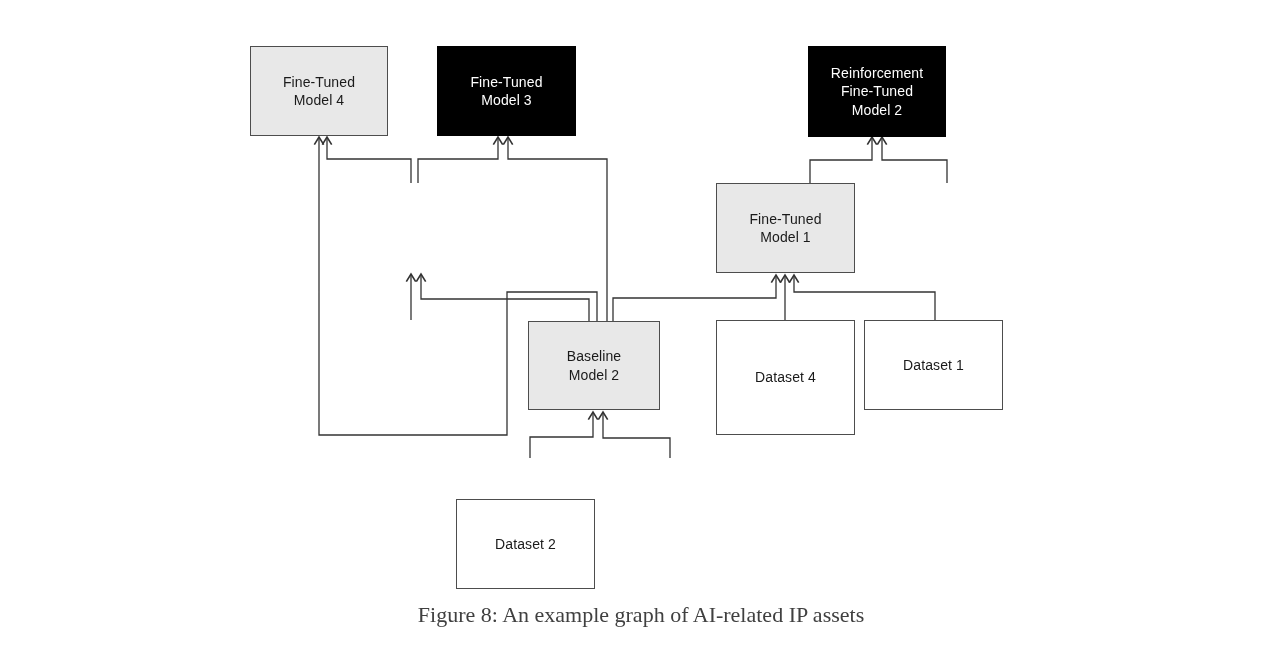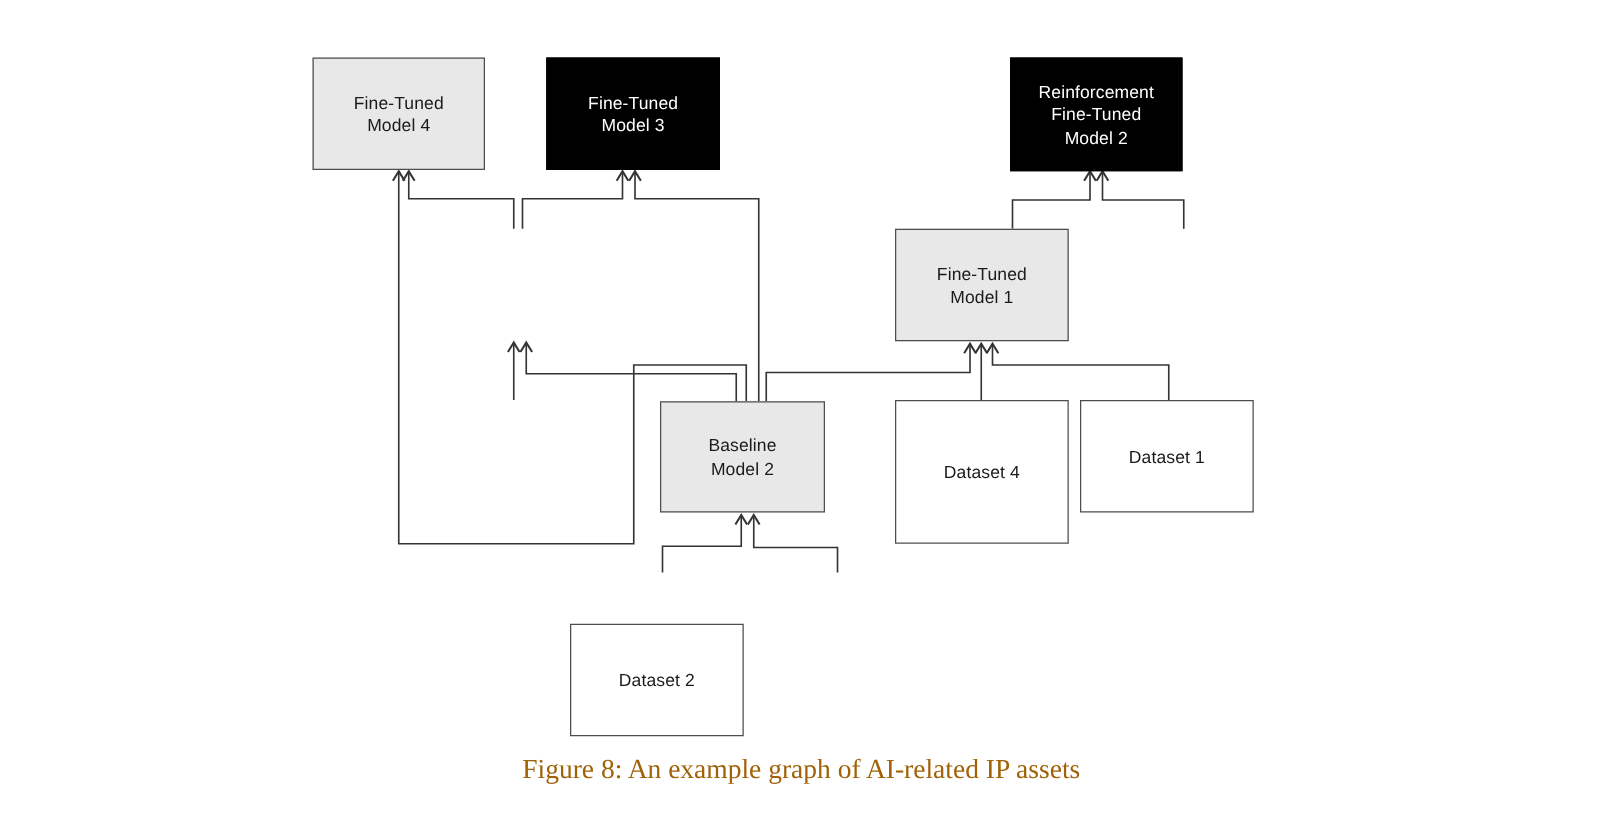--- a/index.html
+++ b/index.html
@@ -54,21 +54,21 @@
     color: var(--text-light);
   }
   .caption {
     position: absolute;
     left: 0;
     right: 0;
     top: 602px;
     text-align: center;
     font-family: "Liberation Serif", serif;
     font-size: 22px;
-    color: #a16207;
+    color: #404040;
   }
 </style>
 </head>
 <body>
 
 <div class="figure-page">
 
   <svg class="edge-layer" width="1282" height="668" viewBox="0 0 1282 668" xmlns="http://www.w3.org/2000/svg">
     <defs>
       <marker id="arrowhead" viewBox="0 0 10 10" refX="8" refY="5" markerWidth="9" markerHeight="9" orient="auto-start-reverse">

